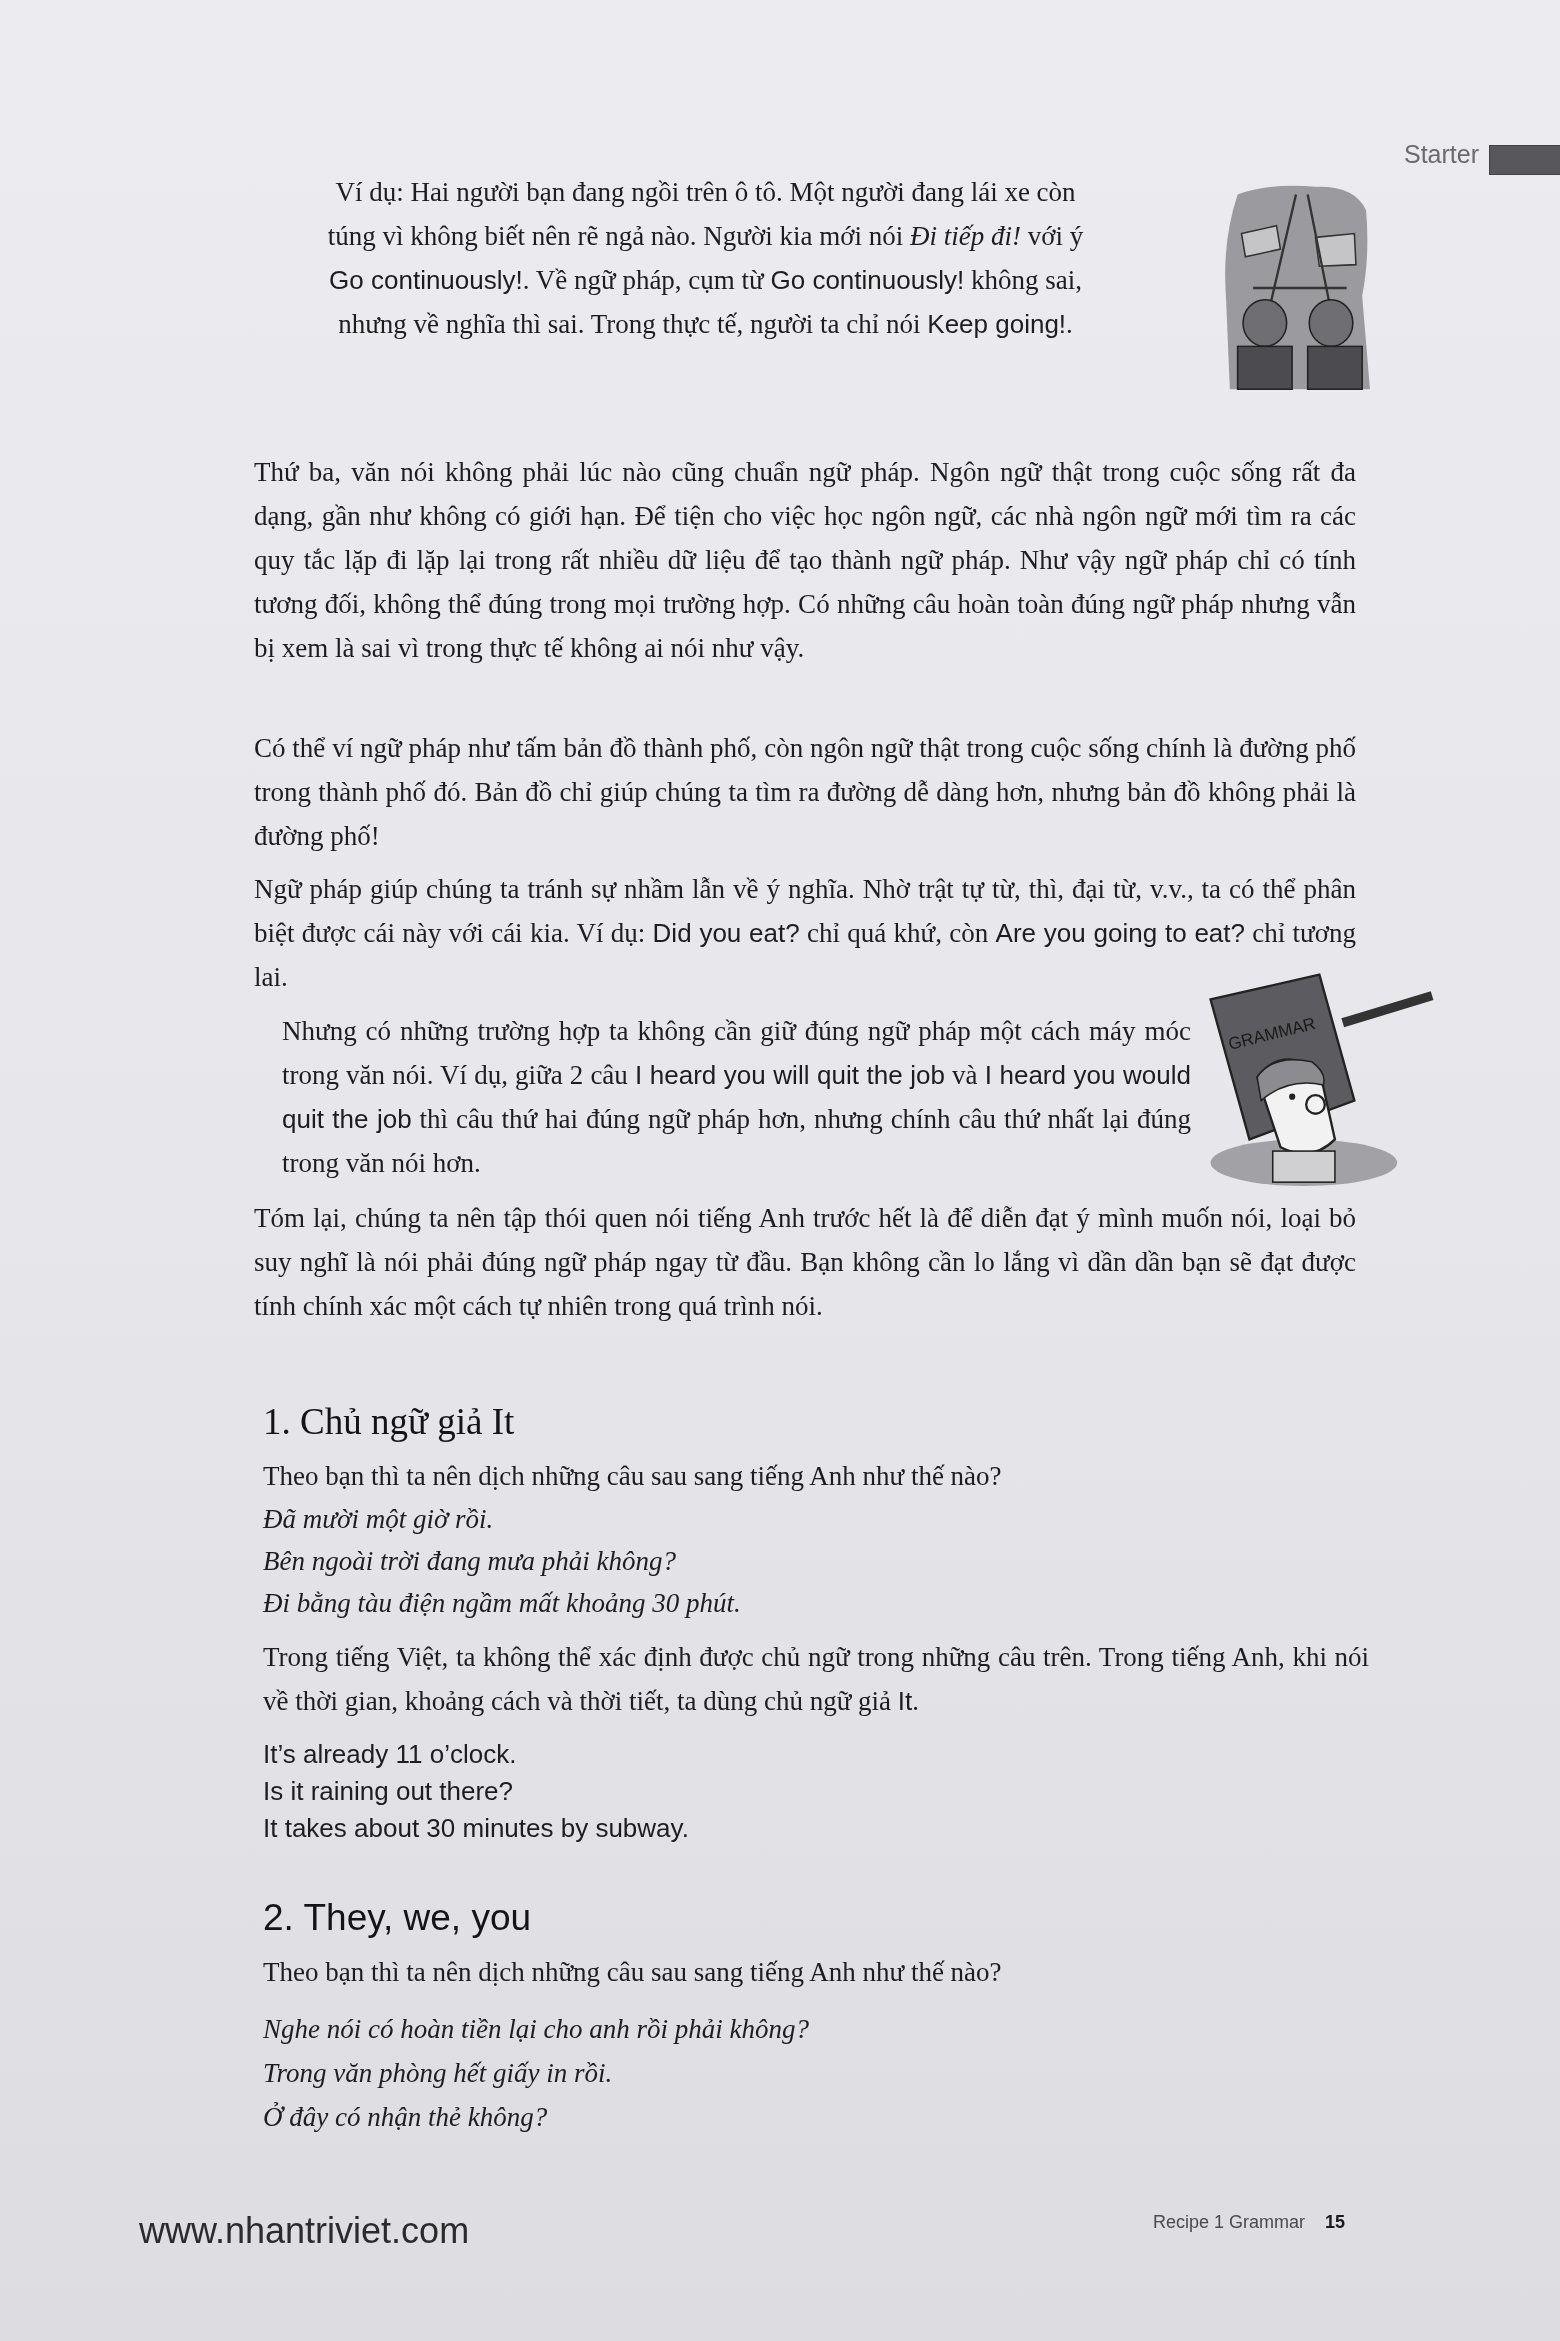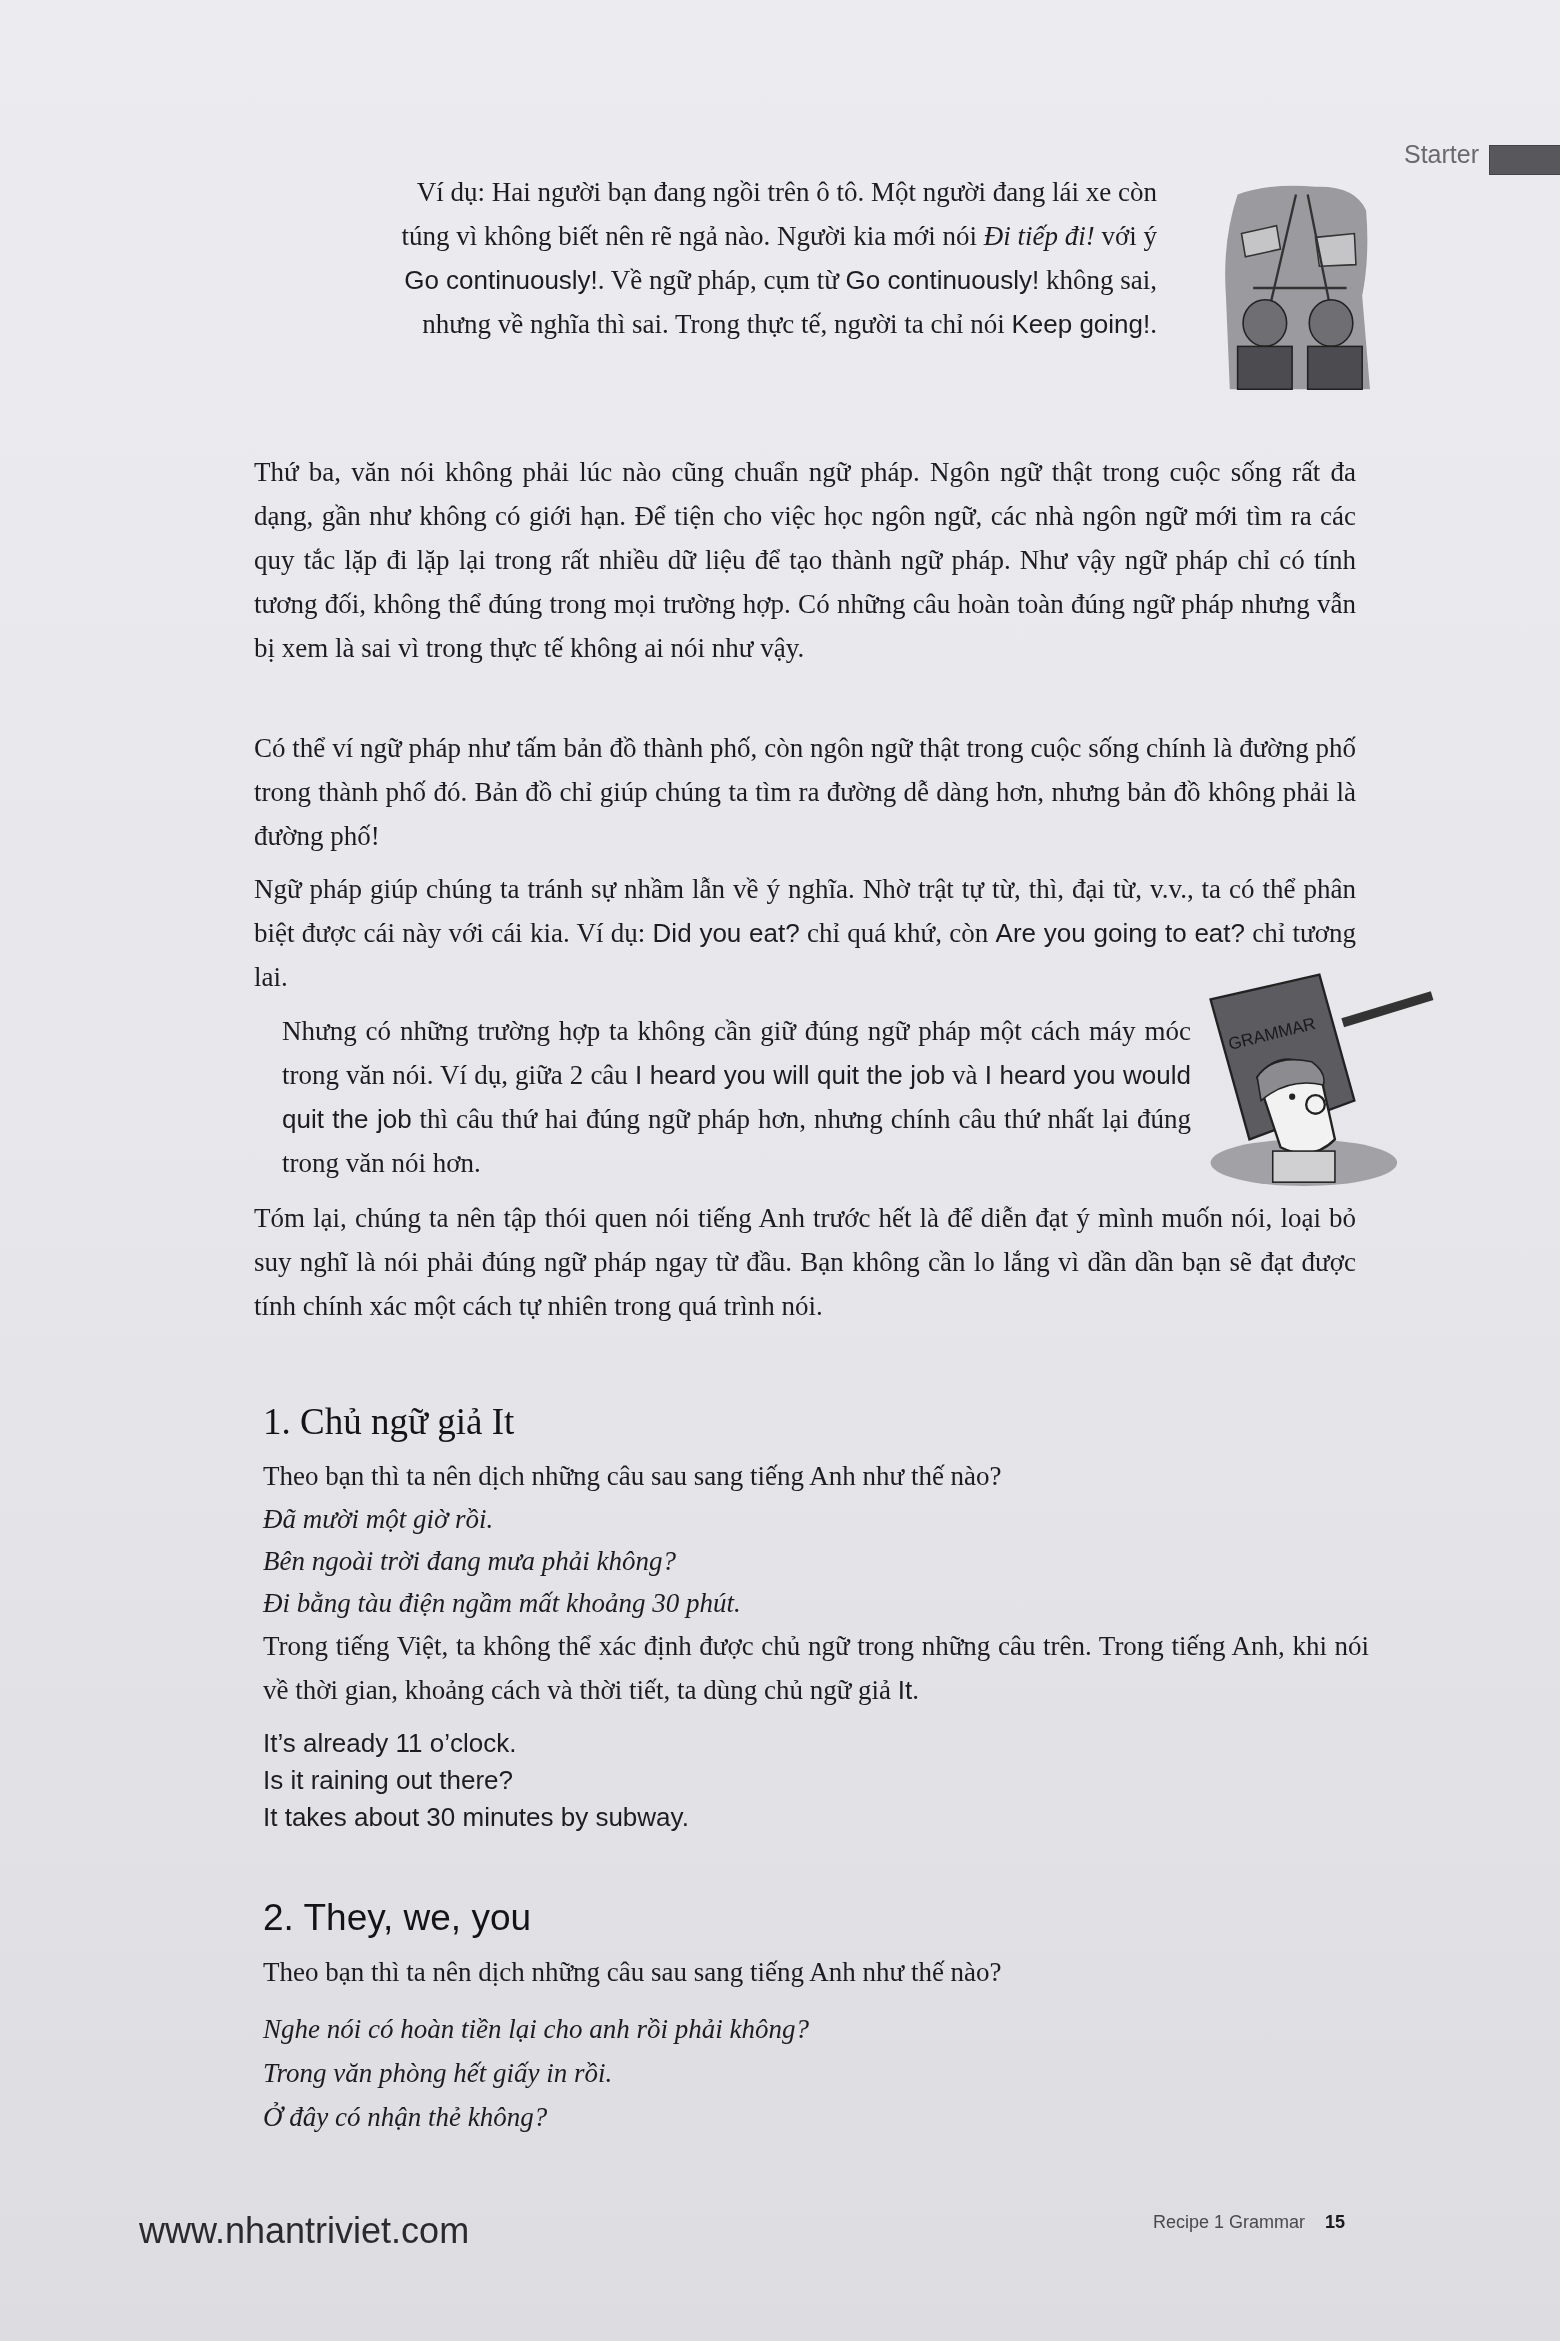--- a/index.html
+++ b/index.html
@@ -57,21 +57,21 @@
 </head>
 <body>
 
 <div class="page-bg"></div>
 
 <div class="header-tab">
   <span class="header-label">Starter</span>
 </div>
 <div class="header-bar"></div>
 
-<div class="text" id="p1" style="top:170px; width:903px; text-align:right;">
+<div class="text" id="p1" style="top:170px; width:903px; text-align:center;">
     <div><span>Ví dụ: Hai người bạn đang ngồi trên ô tô. Một người đang lái xe còn</span></div>
     <div><span>túng vì không biết nên rẽ ngả nào. Người kia mới nói </span><span class="it">Đi tiếp đi!</span><span> với ý</span></div>
     <div><span class="sans">Go continuously!</span><span>. Về ngữ pháp, cụm từ </span><span class="sans">Go continuously!</span><span> không sai,</span></div>
     <div><span>nhưng về nghĩa thì sai. Trong thực tế, người ta chỉ nói </span><span class="sans">Keep going!</span><span>.</span></div>
   </div>
 
 <div class="illus" style="left:1222px; top:179px; width:148px; height:218px;">
   <svg width="148" height="218" viewBox="0 0 190 280">
     <path d="M20 20 Q60 5 120 10 Q170 8 185 40 Q190 100 180 150 L190 270 L10 270 L5 150 Q0 80 20 20 Z" fill="#9b9b9f"></path>
     <path d="M25 70 L70 60 L75 90 L30 100 Z" fill="#c5c5c8" stroke="#333" stroke-width="2"></path>
@@ -120,21 +120,21 @@
 </div>
 
 <div class="heading serif" style="top:1400px;">1. Chủ ngữ giả It</div>
 <div class="text" style="top:1454px; left:263px; width:1106px;">
   <p>Theo bạn thì ta nên dịch những câu sau sang tiếng Anh như thế nào?</p>
   <div class="list it" style="line-height:42px;">
     <div>Đã mười một giờ rồi.</div>
     <div>Bên ngoài trời đang mưa phải không?</div>
     <div>Đi bằng tàu điện ngầm mất khoảng 30 phút.</div>
   </div>
-  <p id="s1exp" style=""><span>Trong tiếng Việt, ta không thể xác định được chủ ngữ trong những câu trên. Trong tiếng Anh, khi nói về thời gian, khoảng cách và thời tiết, ta dùng chủ ngữ giả </span><span class="sans">It</span><span>.</span></p>
+  <p id="s1exp" style="margin-top:11px;"><span>Trong tiếng Việt, ta không thể xác định được chủ ngữ trong những câu trên. Trong tiếng Anh, khi nói về thời gian, khoảng cách và thời tiết, ta dùng chủ ngữ giả </span><span class="sans">It</span><span>.</span></p>
   <div class="en-list" style="margin-top:12.5px;">
     <div>It’s already 11 o’clock.</div>
     <div>Is it raining out there?</div>
     <div>It takes about 30 minutes by subway.</div>
   </div>
 </div>
 
 <div class="heading sans" style="top:1897px;">2. They, we, you</div>
 <div class="text" style="top:1950px; left:263px; width:1106px;">
   <p>Theo bạn thì ta nên dịch những câu sau sang tiếng Anh như thế nào?</p>

